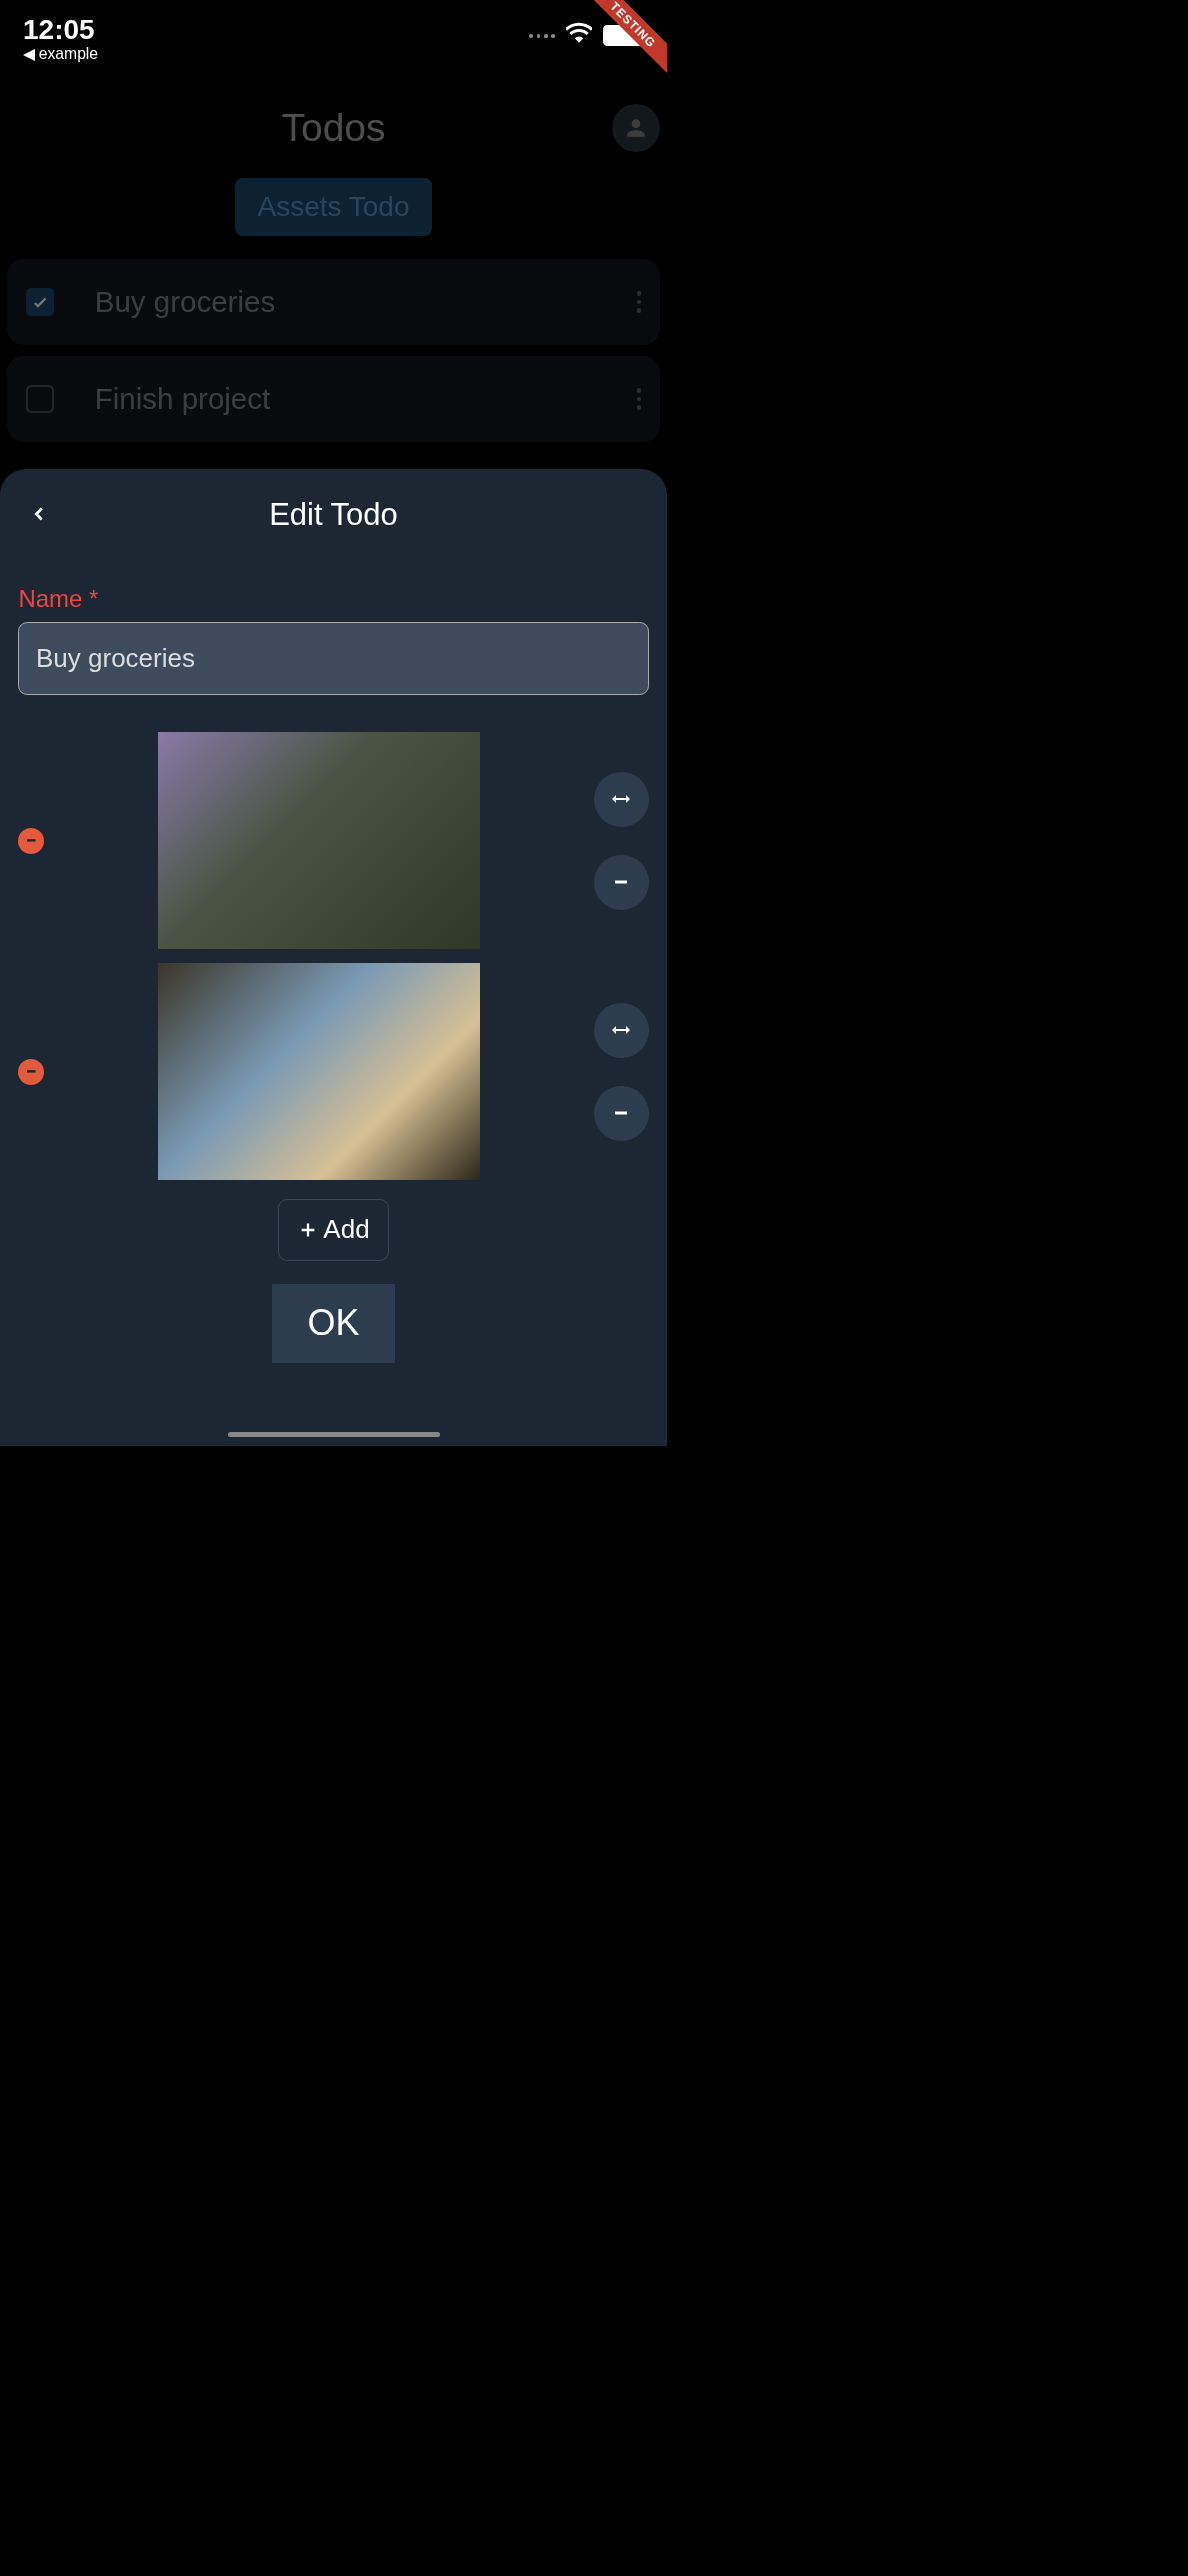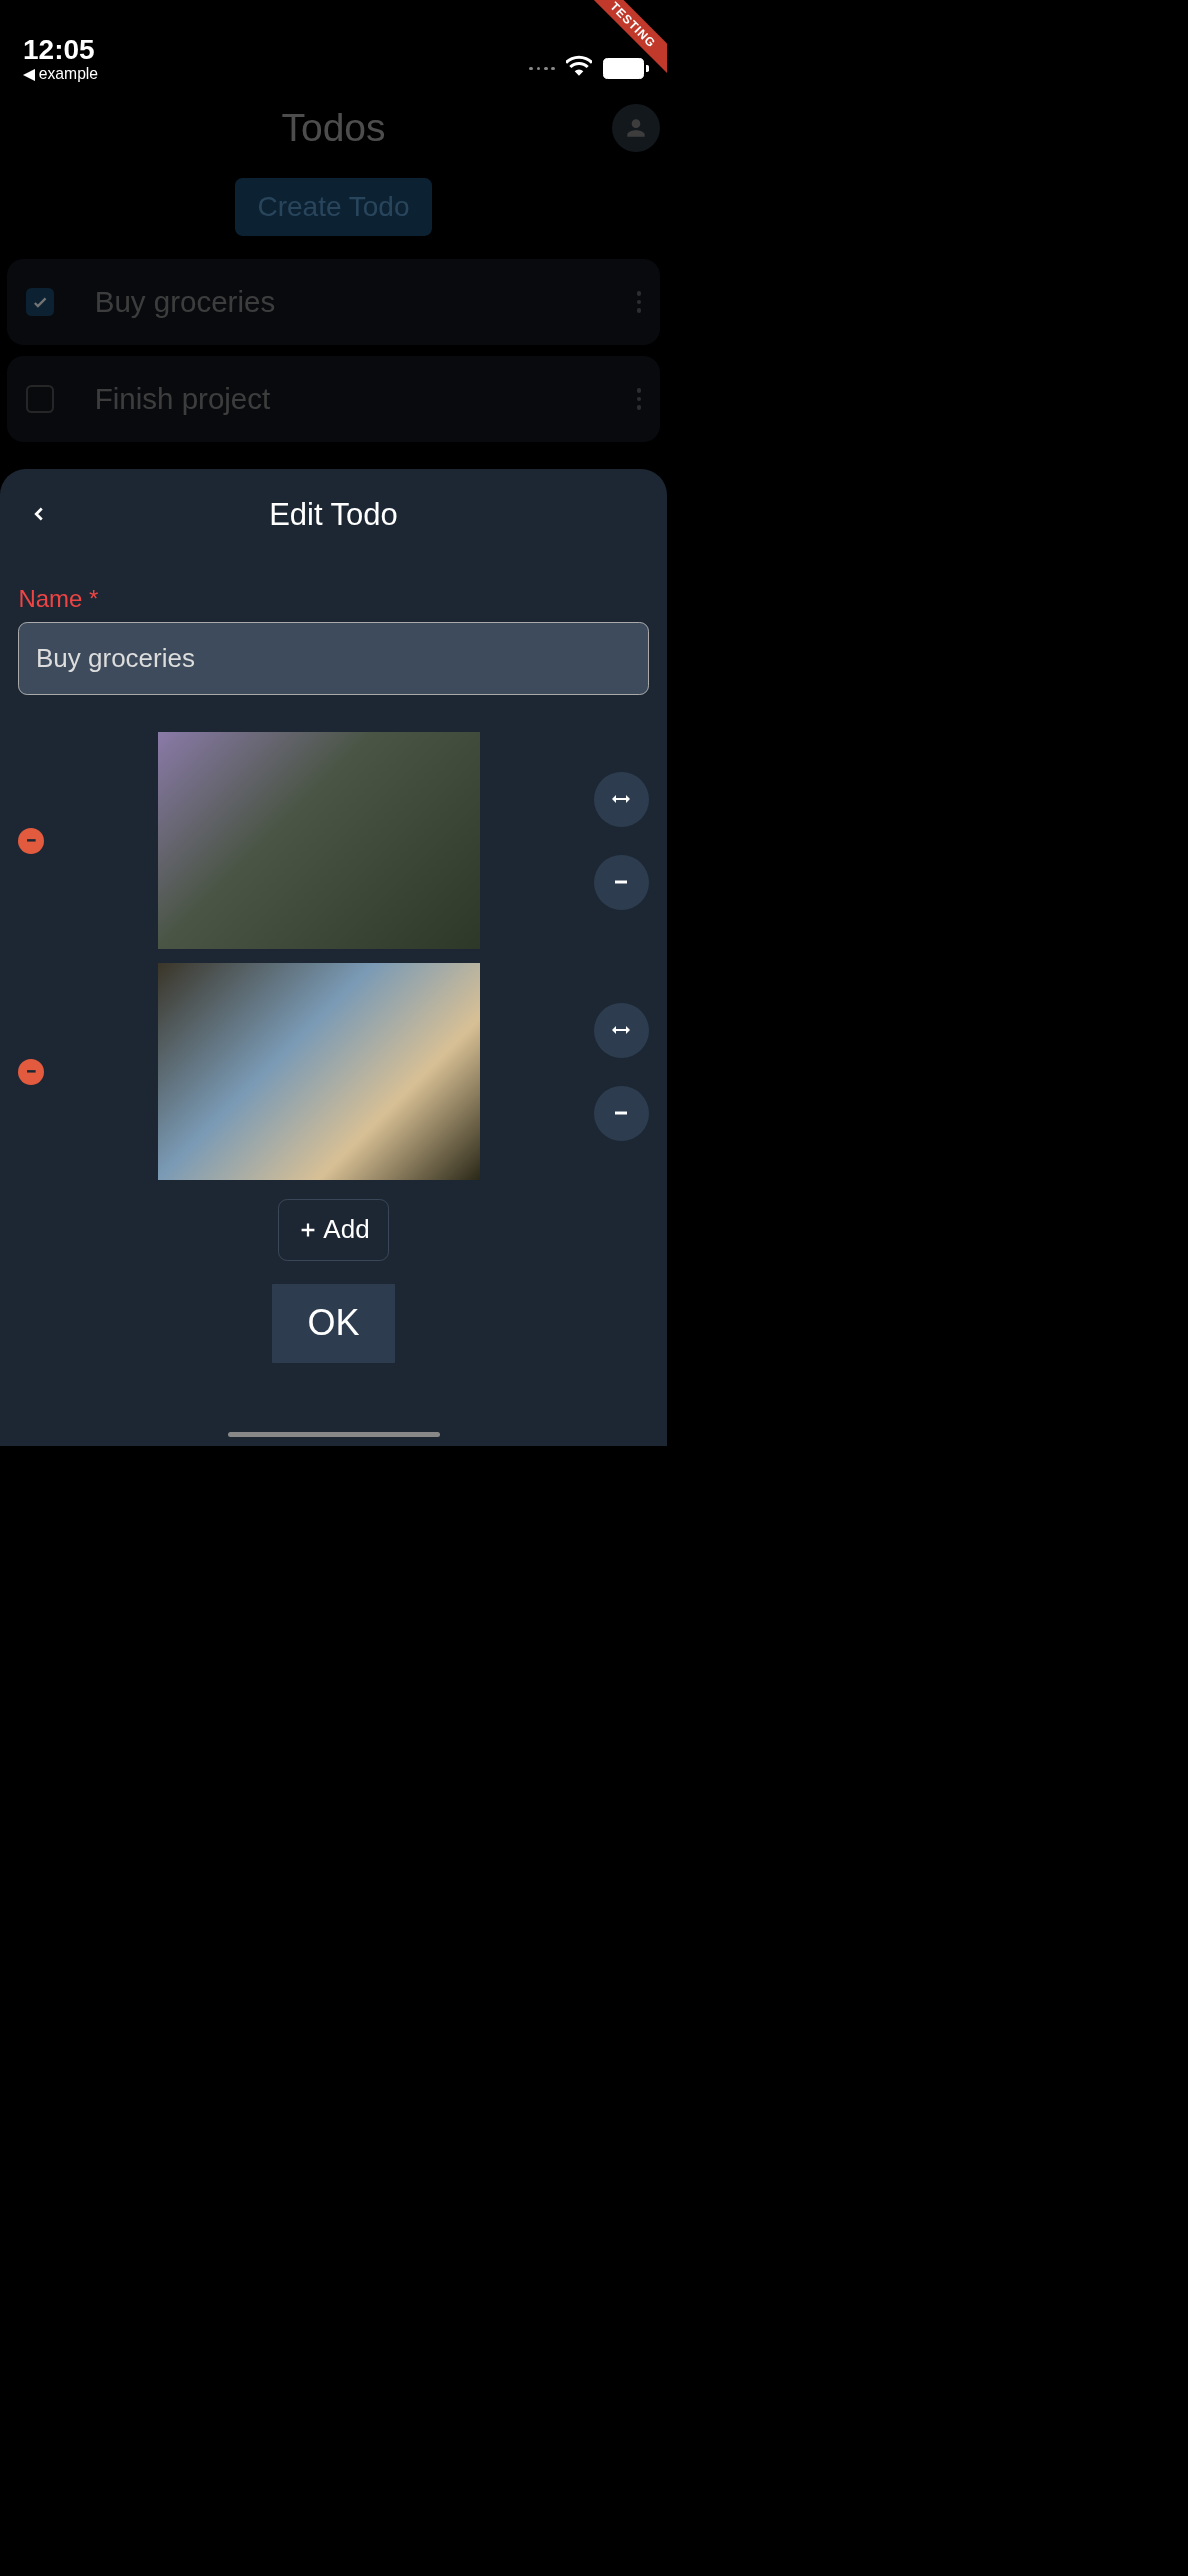--- a/index.html
+++ b/index.html
@@ -15,21 +15,21 @@
       position: relative;
       overflow: hidden;
     }
     .status-bar {
       position: absolute;
       top: 0;
       left: 0;
       right: 0;
       height: 83px;
       display: flex;
-      align-items: flex-end;
+      align-items: flex-start;
       justify-content: space-between;
       padding: 14px 23px 0;
       color: #fff;
       z-index: 10;
     }
     .status-left {
       display: flex;
       flex-direction: column;
     }
     .status-time {
@@ -346,21 +346,21 @@
 
 <div class="main-view">
   <div class="header">
     <div class="page-title">Todos</div>
     <div class="avatar-btn">
       <svg width="26" height="26" viewBox="0 0 24 24" fill="#888">
           <path d="M12 12c2.2 0 4-1.8 4-4s-1.8-4-4-4-4 1.8-4 4 1.8 4 4 4zm0 2c-2.7 0-8 1.3-8 4v2h16v-2c0-2.7-5.3-4-8-4z"></path>
         </svg>
     </div>
   </div>
-  <button class="create-btn">Create Todo</button>
+  <button class="create-btn">Assets Todo</button>
 
   <div class="todo-item">
     <div class="checkbox checked">
       <svg width="18.4" height="18.4" viewBox="0 0 24 24" fill="none" stroke="#fff" stroke-width="3">
           <path d="M5 13l4 4L19 7"></path>
         </svg>
     </div>
     <div class="todo-label">Buy groceries</div>
     <div class="more-dots">
       <div class="more-dot"></div>

